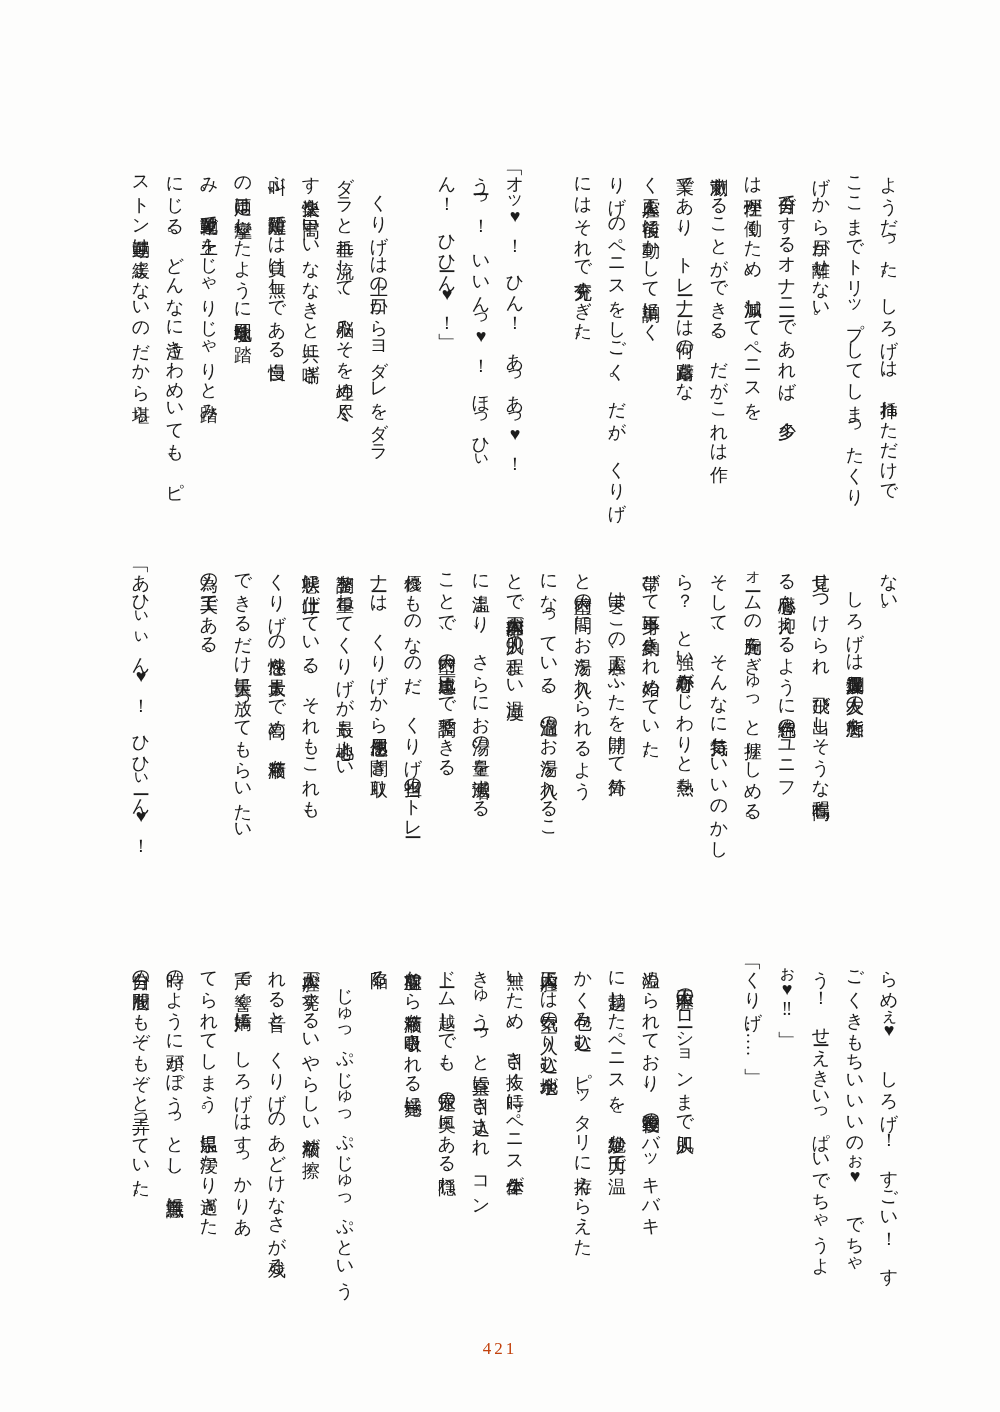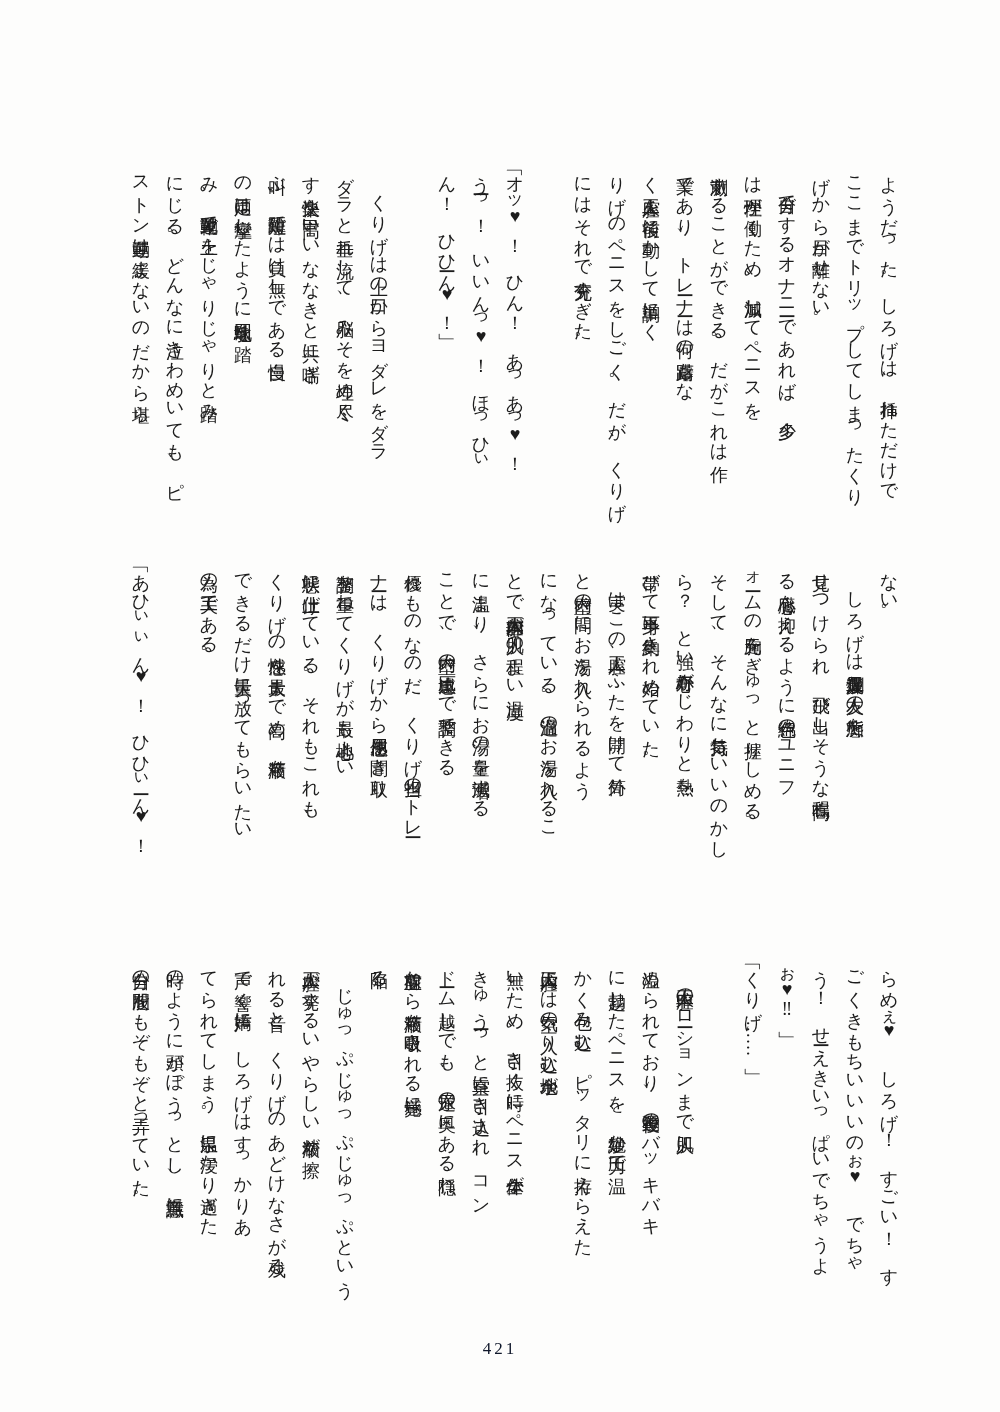--- a/index.html
+++ b/index.html
@@ -31,21 +31,21 @@
     white-space: nowrap;
   }
   .band p.col.indent { text-indent: 18px; }
   .page-number {
     position: absolute;
     top: 1339px; left: 0;
     width: 1000px;
     text-align: center;
     font-size: 17px;
     letter-spacing: 3px;
-    color: #0f172a;
+    color: #c2410c;
   }
 </style>
 </head>
 <body>
 
 <div class="band" id="band1">
     <p class="col">ようだった。しろげは、挿れただけで</p>
     <p class="col">ここまでトリップしてしまったくり</p>
     <p class="col">げから目が離せない。</p>
     <p class="col indent">自分でするオナニーであれば、多少</p>

